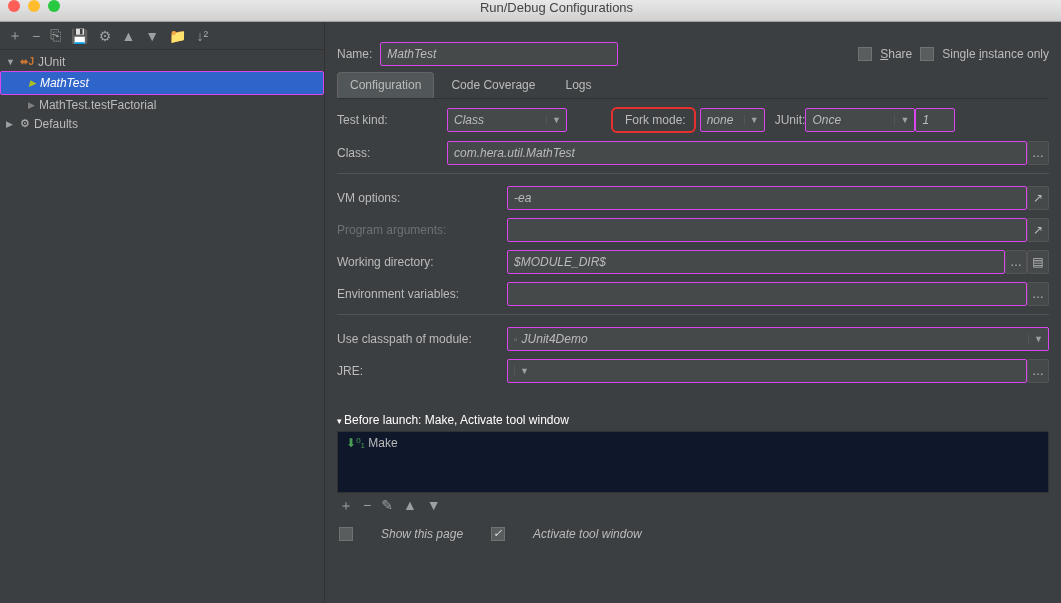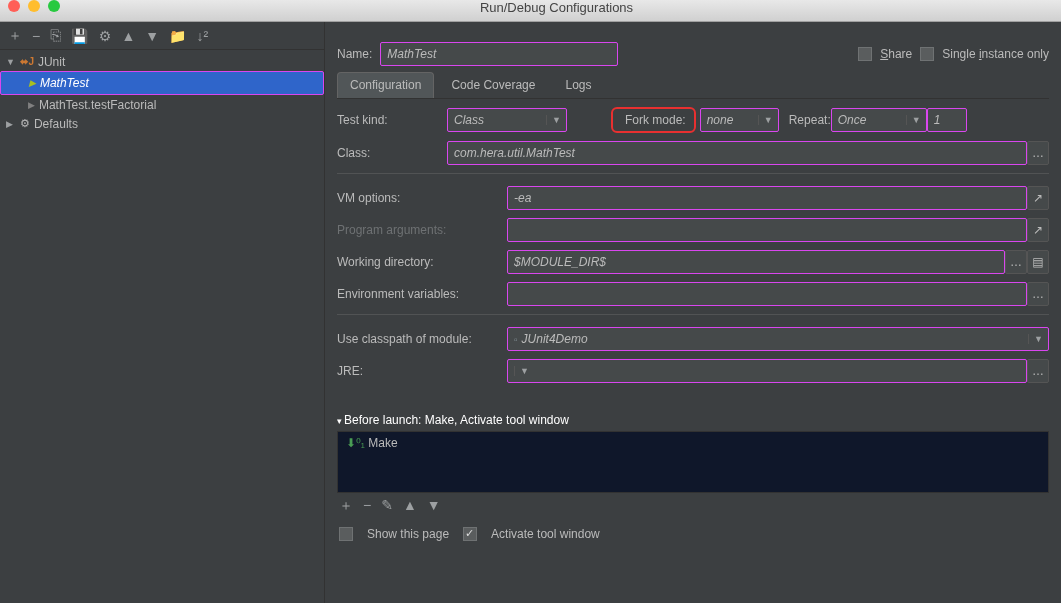--- a/index.html
+++ b/index.html
@@ -41,21 +41,21 @@
 .flab2{ width:170px;}
 .btn-sm{ width:22px; height:24px; background:#45494a; border:1px solid #555; color:#bbb; font-size:12px; display:flex; align-items:center; justify-content:center; cursor:pointer; border-radius:2px;}
 .muted{ color:#6e7173;}
 .gray-in{ color:#777;}
 .before{ margin-top:30px;}
 .bh{ font-size:12px; color:#ffffff; margin-bottom:4px;}
 .bh::before{content:'▾ '; font-size:9px;}
 .blist{ background:#0f172a; border:1px solid #323232; height:62px; padding:2px;}
 .bitem{ padding:2px 6px; font-size:12px;}
 .bbar{ display:flex; gap:10px; padding:4px 2px; color:#9da0a2; font-size:14px;}
-.foot{ display:flex; align-items:flex-start; gap:14px; padding:8px 2px 12px; border-top:0;}
+.foot{ display:flex; align-items:flex-start; gap:28px; padding:8px 2px 12px; border-top:0;font-style:italic;}
 .flex1{flex:1;}
 .underline{text-decoration:underline;}
 .folder-ico{color:#87939a; font-size:10px; margin-right:4px;}
 .green{color:#499c54;}
 </style>
 </head>
 <body>
 
 <div class="titlebar">
   <div class="traffic">
@@ -122,26 +122,26 @@
       <div class="frow">
         <div class="flab">Test kind:</div>
         <div class="combo" style="width:120px">
           <span class="cv">Class</span>
           <span class="dd">▼</span>
         </div>
         <div style="width:40px"></div>
         <div class="highlight">
           <span class="lbl">Fork mode:</span>
         </div>
-        <div class="combo" style="width:79px">
+        <div class="combo" style="width:65px">
           <span class="cv">none</span>
           <span class="dd">▼</span>
         </div>
-        <span class="lbl" style="margin-left:10px">Repeat:</span>
-        <div class="combo" style="width:96px">
+        <span class="lbl" style="margin-left:10px">JUnit:</span>
+        <div class="combo" style="width:110px">
           <span class="cv">Once</span>
           <span class="dd">▼</span>
         </div>
         <input class="txt" style="flex: 0 1 0%; width: 40px; text-align: left;" value="1">
       </div>
 
       <div class="frow">
         <div class="flab">Class:</div>
         <input class="txt" value="com.hera.util.MathTest" style="">
         <div class="btn-sm">…</div>

